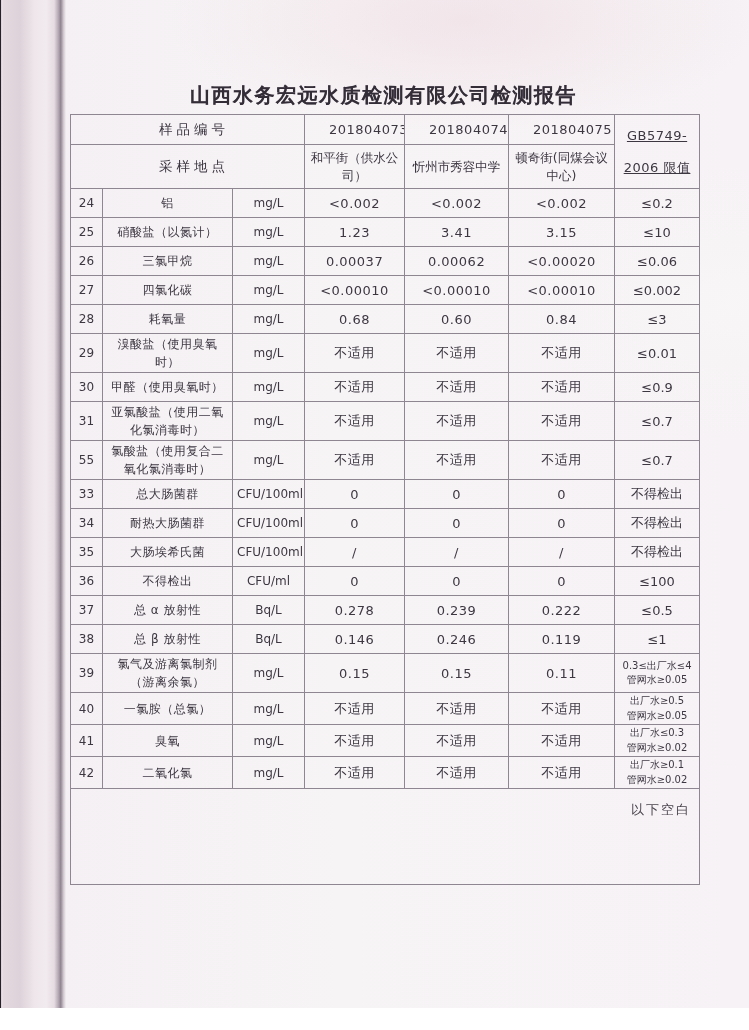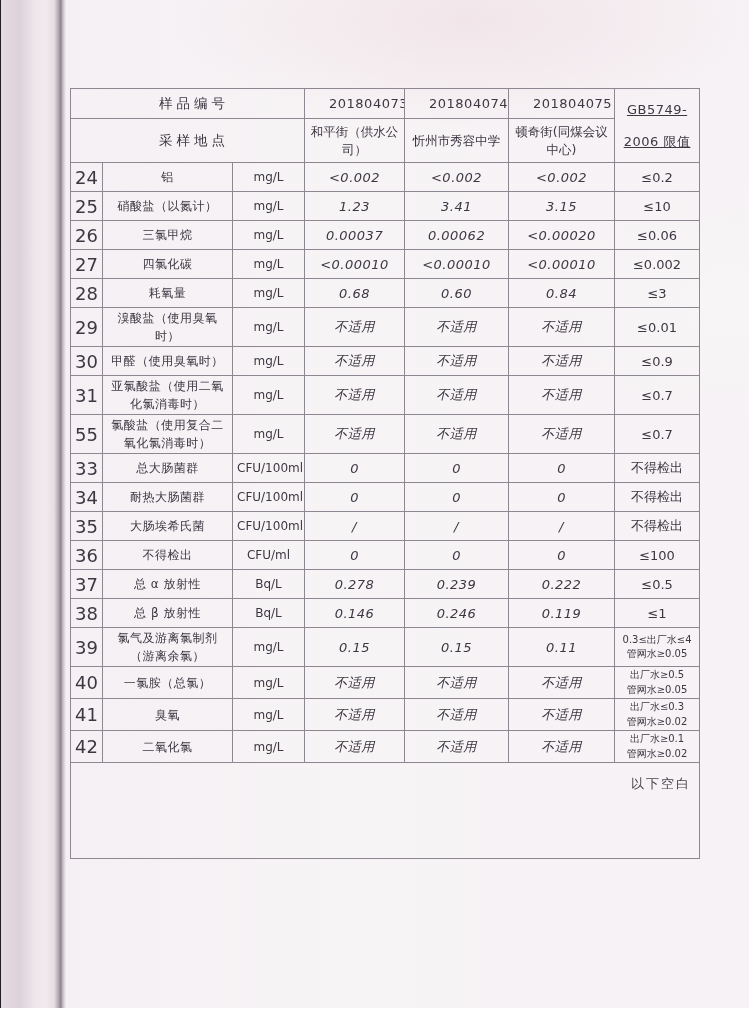--- a/index.html
+++ b/index.html
@@ -43,37 +43,38 @@
     padding:1px 4px;box-sizing:border-box;overflow:hidden;
   }
   thead tr.h1{height:30px;}
   thead tr.h2{height:44px;}
   thead td.hlabel{font-size:13.5px;letter-spacing:4px;padding-left:17px;}
   thead td.sid{font-size:13px;letter-spacing:0.5px;padding-left:24px;}
   thead td.loc{font-size:12.5px;line-height:1.4;padding:2px 5px;}
   td.limit-head{font-size:13px;white-space:pre-line;line-height:32px;letter-spacing:0.5px;text-decoration:underline;}
 
   tbody tr{height:29px;}
-  td.c-no{font-size:18px;}
+  td.c-no{font-size:12px;}
   td.c-param{text-align:left;font-size:12px;line-height:1.5;padding-left:7px;letter-spacing:0.5px;}
   td.c-unit{font-size:12px;}
-  td.c-val{font-size:13px;letter-spacing:0.5px;font-style:italic;}
+  td.c-val{font-size:13px;letter-spacing:0.5px;}
   td.c-limit{font-size:13px;}
   td.small{font-size:10px;line-height:1.45;white-space:pre-line;padding:4px 1px;letter-spacing:0;}
 
   tfoot td.blank{
     height:96px;vertical-align:top;text-align:right;
     padding:12px 8px;font-size:13px;letter-spacing:2px;color:#4a444e;
   }
 </style>
 </head>
 <body>
 
 <div class="scan">
   <div class="paper">
+    <h1 class="title">山西水务宏远水质检测有限公司检测报告</h1>
 
 
     <table class="report">
       <colgroup>
         <col style="width:32px">
           <col style="width:130px">
           <col style="width:72px">
         <col style="width:100px">
           <col style="width:104px">
           <col style="width:106px">

